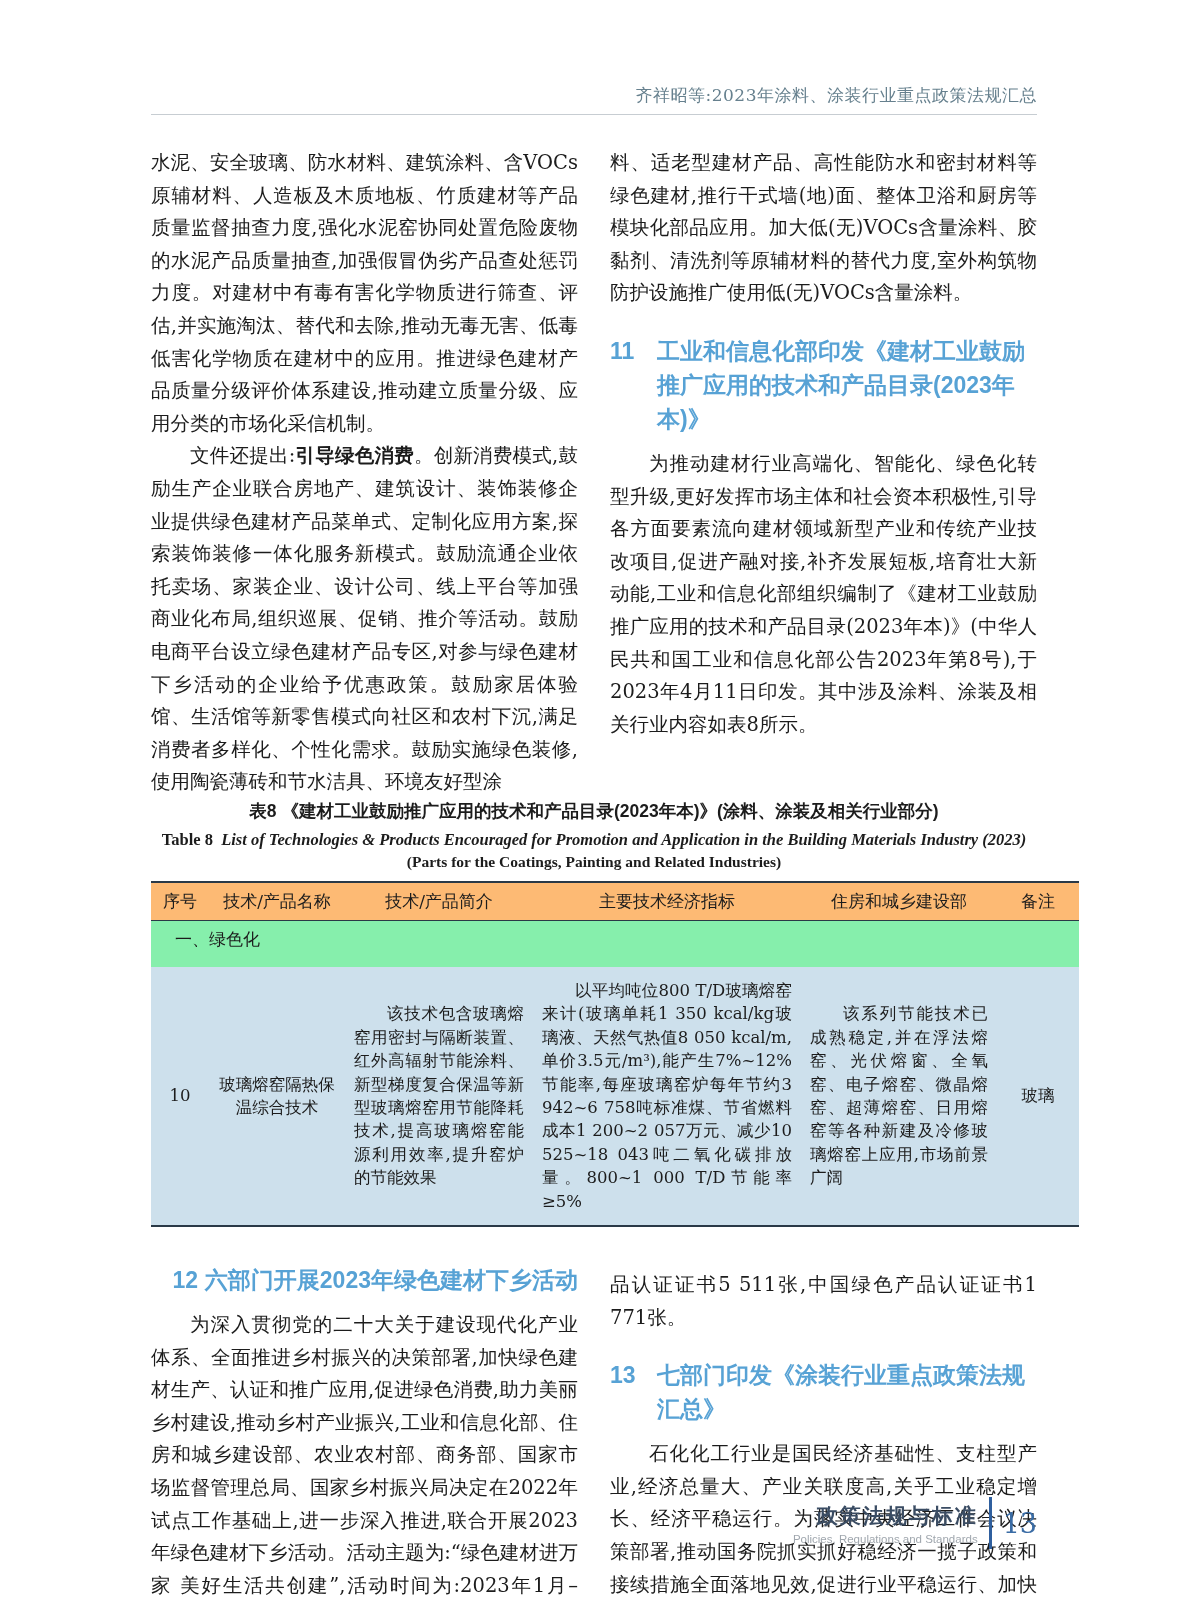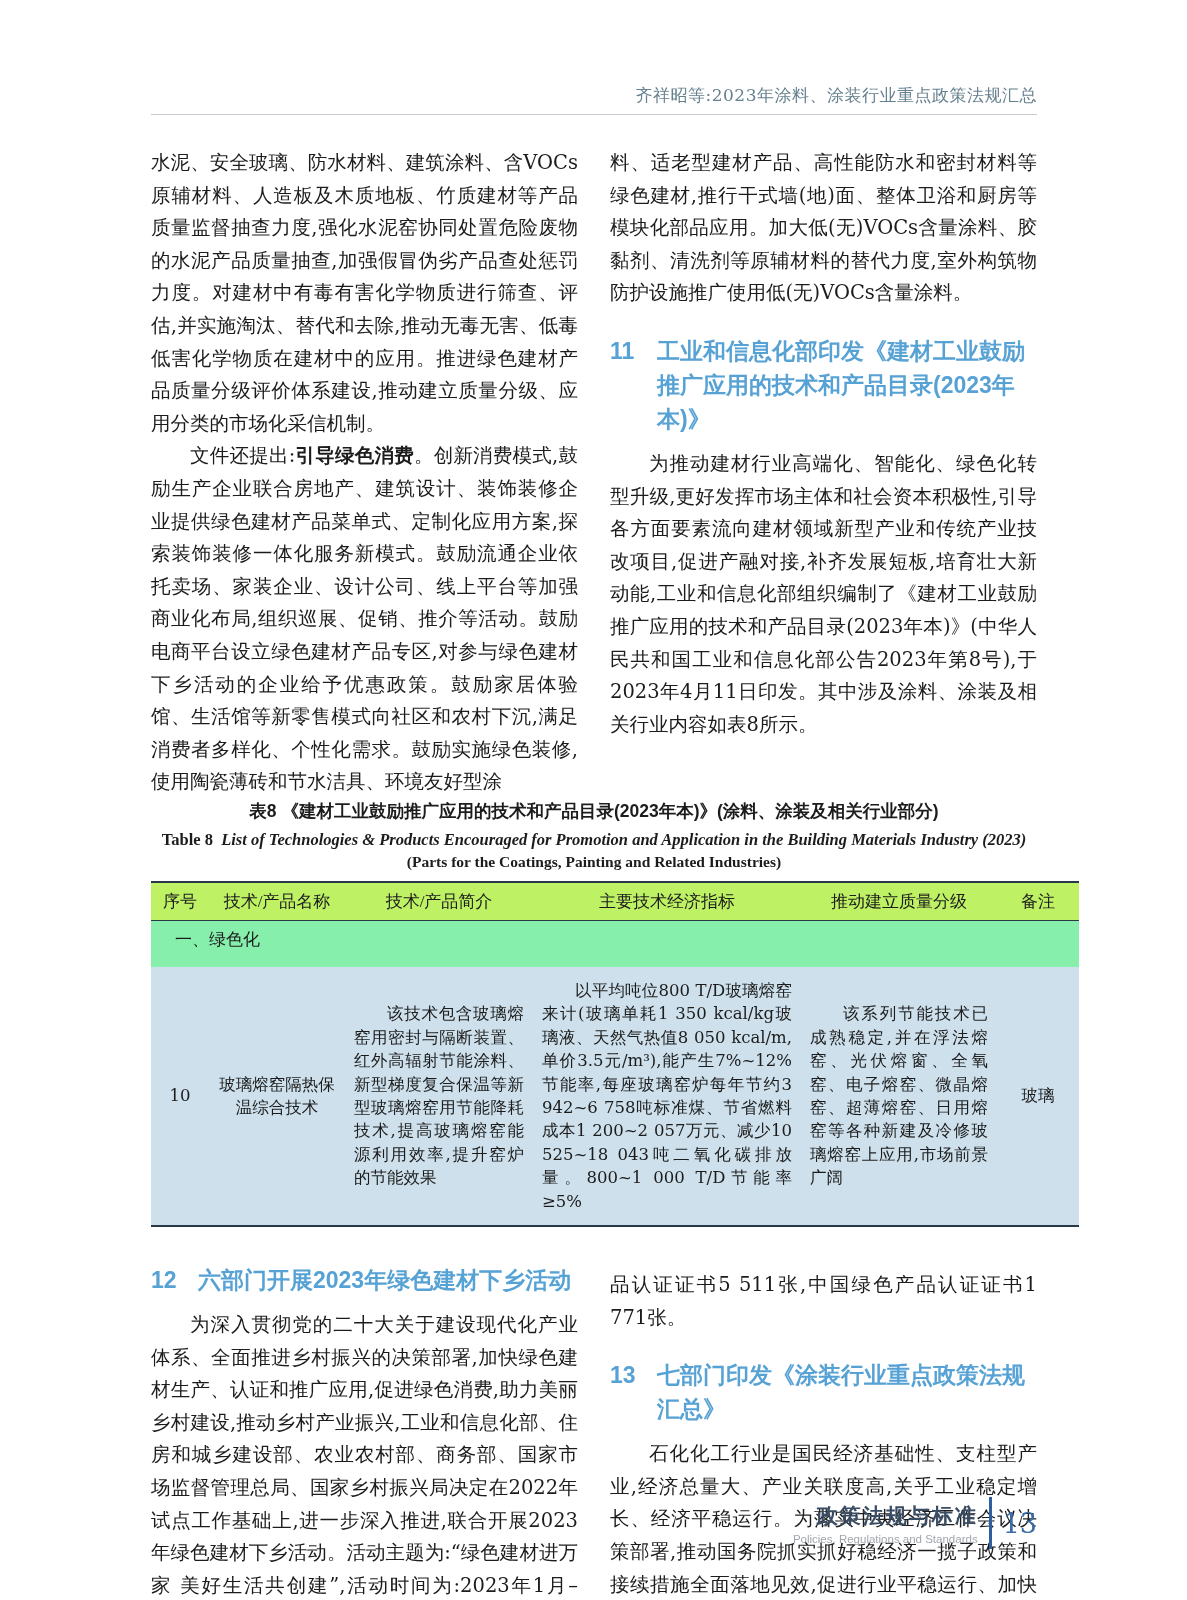--- a/index.html
+++ b/index.html
@@ -22,38 +22,38 @@
   p.body { font-size:19.5px; line-height:32.6px; text-align:justify; text-justify:inter-ideograph; margin:0; }
   p.indent { text-indent:2em; }
   p.mt { margin-top:0px; }
   .b { font-weight:bold; }
 
   .sec-head {
     display:flex; color:#57a2d5;
     font-family:"Liberation Sans","DejaVu Sans",sans-serif; font-weight:bold;
     font-size:23px; line-height:34px; margin:24px 0 12px 0;
   }
-  .sec-head.first { margin-top:2px; }
+  .sec-head.first { margin-top:2px;text-align:right; }
   .sec-num { width:47px; flex:none; }
   .sec-title { flex:1; }
 
   .table-block { }
   .tbl-cap-zh {
     text-align:center; font-family:"Liberation Sans","DejaVu Sans",sans-serif;
     font-weight:bold; font-size:17.5px; margin-bottom:7px;
   }
   .tbl-cap-en { text-align:center; font-family:"Liberation Serif","DejaVu Serif",serif; font-weight:bold; font-size:16.5px; }
   .tbl-cap-en .it { font-style:italic; }
   .tbl-cap-en2 { text-align:center; font-family:"Liberation Serif","DejaVu Serif",serif; font-weight:bold; font-size:15.5px; margin-top:3px; }
 
   table.t8 {
     width:928px; border-collapse:collapse; table-layout:fixed; margin-top:10px;
     border-top:2px solid #2a3947; border-bottom:2px solid #2a3947;
   }
-  table.t8 thead tr { background:#bef264;font-family:Liberation Serif, serif; }
+  table.t8 thead tr { background:#fdba74; }
   table.t8 th {
     font-weight:normal; font-size:17px; padding:7px 2px; text-align:center;
     border-bottom:1.5px solid #2a3947;
   }
   tr.section-row td { background:#86efac; text-align:left; padding:7px 0 16px 24px; font-size:17px; }
   tr.data-row td { background:#cde0ec; vertical-align:middle; padding:12px 9px; font-size:16.5px; line-height:23.4px; }
   td.c-no { text-align:center; }
   td.c-name { text-align:center; padding-left:14px; padding-right:14px; }
   td.c-text { text-align:justify; text-justify:inter-ideograph; text-indent:2em; }
   td.c-remark { text-align:center; }
@@ -110,21 +110,21 @@
           <col style="width:268px">
             <col style="width:196px">
             <col style="width:82px">
         </colgroup>
         <thead>
           <tr>
             <th>序号</th>
             <th>技术/产品名称</th>
             <th>技术/产品简介</th>
             <th>主要技术经济指标</th>
-            <th>推动建立质量分级</th>
+            <th>住房和城乡建设部</th>
             <th>备注</th>
           </tr>
         </thead>
         <tbody>
           <tr class="section-row">
             <td colspan="6">一、绿色化</td>
           </tr>
           <tr class="data-row">
             <td class="c-no">10</td>
             <td class="c-name">玻璃熔窑隔热保温综合技术</td>

